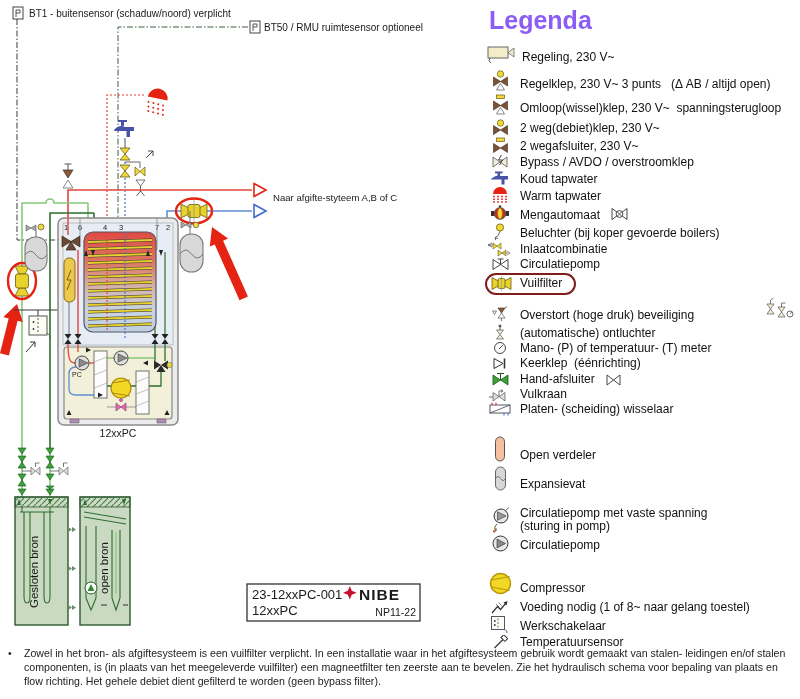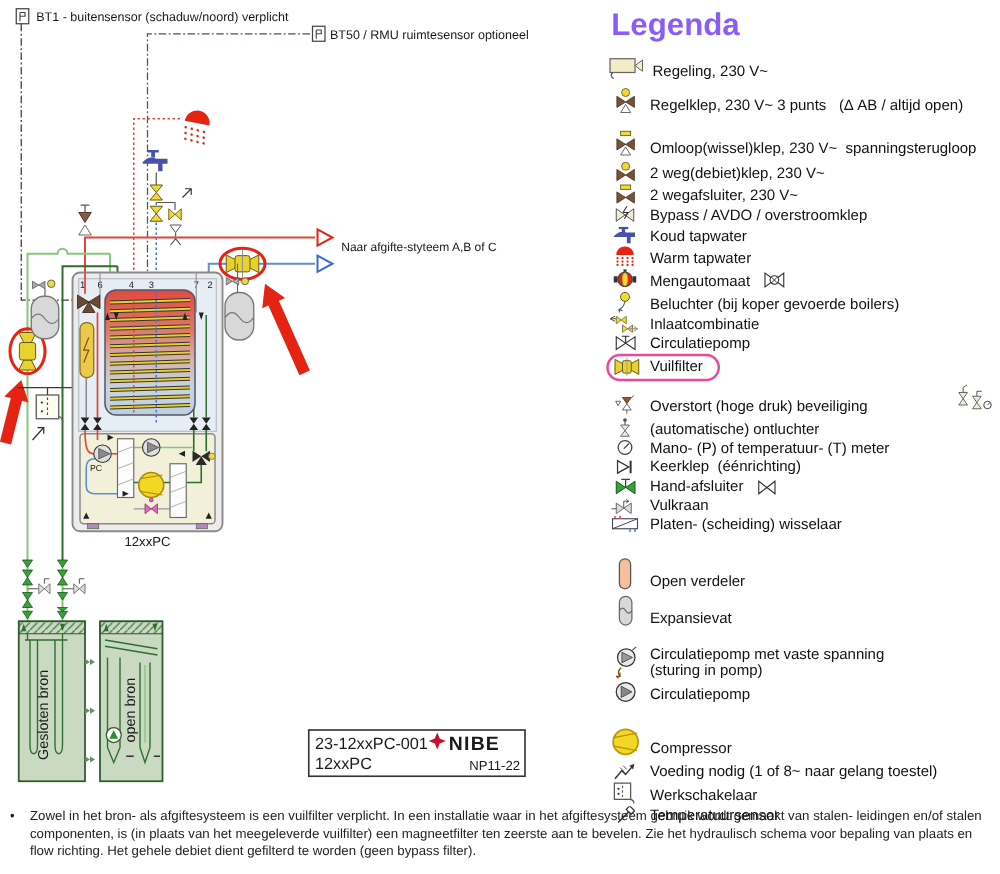--- a/index.html
+++ b/index.html
@@ -7,21 +7,21 @@
        font-family:"Liberation Sans",sans-serif;}
   svg{display:block}
   svg text{font-family:"Liberation Sans",sans-serif;fill:#1a1a1a}
   #schematic{position:absolute;left:0;top:0}
   
   #legend{position:absolute;left:487px;top:6px;width:312px;color:#111}
   #legend h1{font-size:25px;font-weight:700;margin:0 0 9px 2px;color:#8b5cf6}
   .lr{display:flex;align-items:flex-end;gap:7px;margin:0 0 1.5px 0;font-size:12px;line-height:13px}
   .ic{flex:0 0 26px;display:flex;justify-content:center;align-items:center}
   .lbl{white-space:nowrap}
-  .oval{display:inline-flex;align-items:center;gap:7px;border:2px solid #ec4899;
+  .oval{display:inline-flex;align-items:center;gap:7px;border:2px solid #7f1d1d;
         border-radius:13px;padding:1px 12px 2px 2px;margin-left:-2px}
   .oval .ic{flex:0 0 24px}
   .two b{display:block;font-weight:400}
   .tail{margin-left:4px;display:flex;align-items:center}
   .push{margin-left:auto;margin-right:4px}
   
   .footnote{position:absolute;left:8px;top:647px;width:788px;display:flex;gap:10px;
             font-size:10.6px;line-height:1.3;color:#222}
   .footnote .b{flex:0 0 6px}
 </style>
@@ -370,21 +370,21 @@
     <span class="ic">
         <svg width="28" height="20" viewBox="0 0 28 20">
           <rect x="1" y="3" width="20" height="11" fill="#f2ecc8" stroke="#666"></rect>
           <polygon points="27,4 27,13 21,8.5" fill="#f2ecc8" stroke="#666" stroke-width="0.8"></polygon>
           <path d="M3,14 q-2.5,3 1,5" stroke="#555" fill="none"></path>
         </svg>
       </span>
     <span class="lbl">Regeling, 230 V~</span>
   </div>
 
-  <div class="lr" style="margin-bottom:13px">
+  <div class="lr" style="margin-bottom:3px">
     <span class="ic">
         <svg width="19" height="21" viewBox="0 0 19 21">
           <circle cx="9.5" cy="4" r="3.2" fill="#f0d93a" stroke="#6a5a10" stroke-width="0.7"></circle>
           <polygon points="2.5,7 2.5,16 9.5,11.5" fill="#7a5238" stroke="#3a2a1a" stroke-width="0.6"></polygon>
           <polygon points="16.5,7 16.5,16 9.5,11.5" fill="#7a5238" stroke="#3a2a1a" stroke-width="0.6"></polygon>
           <polygon points="5.5,20 13.5,20 9.5,13.5" fill="#fff" stroke="#555" stroke-width="0.7"></polygon>
         </svg>
       </span>
     <span class="lbl">Regelklep, 230 V~ 3 punts&nbsp;&nbsp;&nbsp;(Δ AB / altijd open)</span>
   </div>

